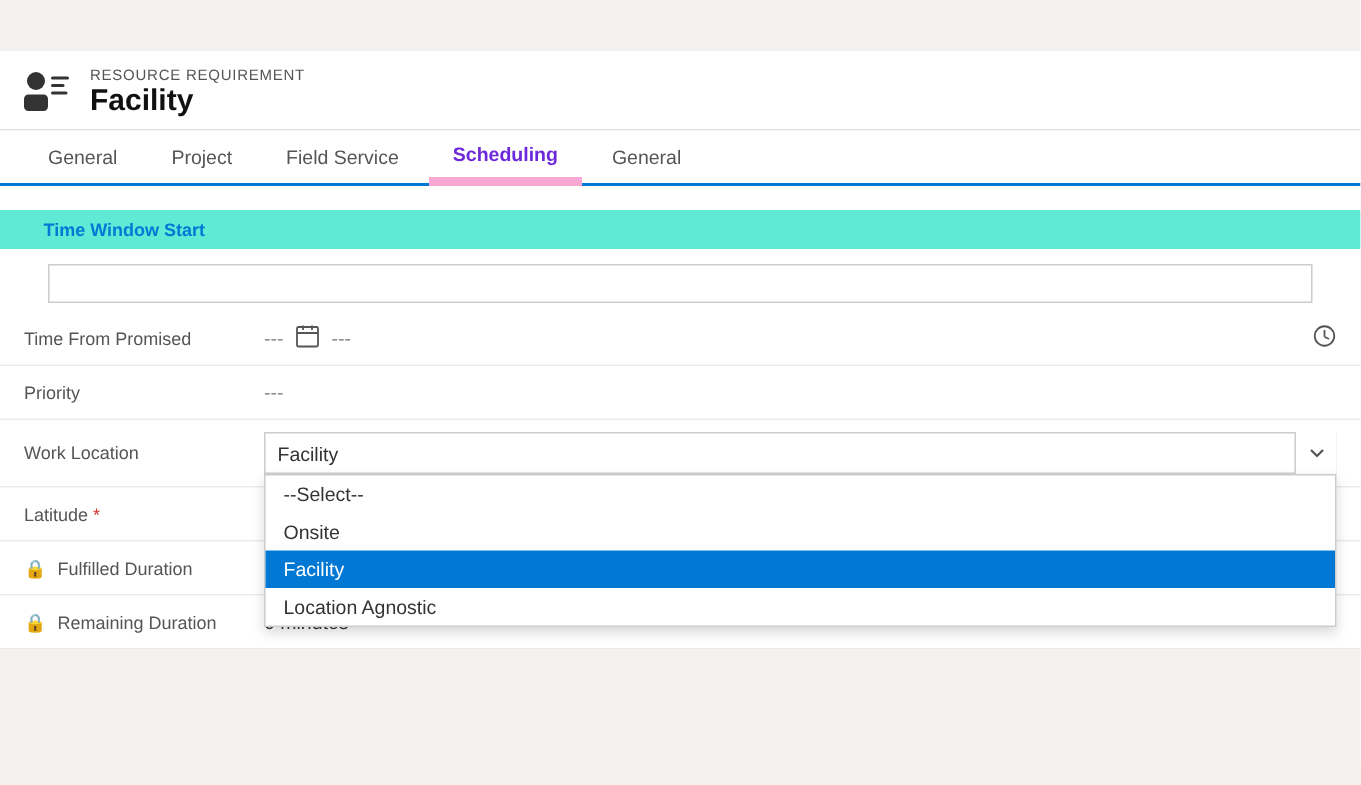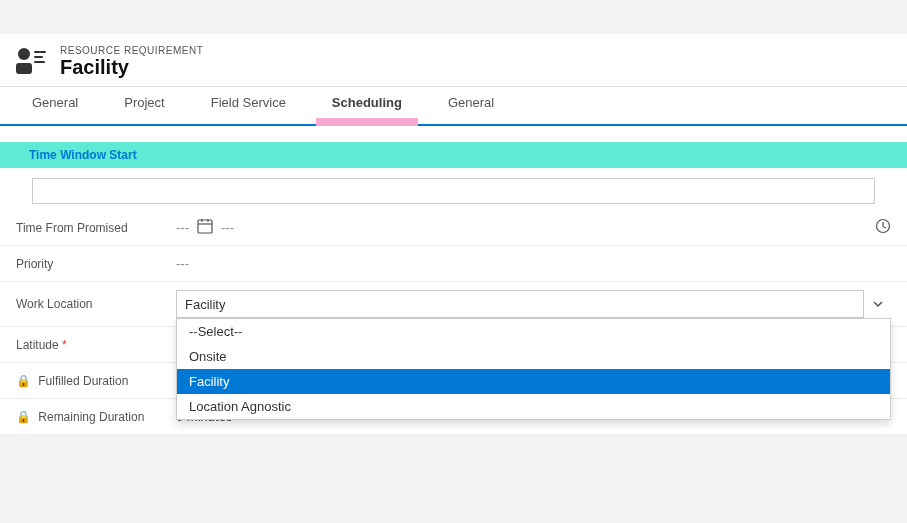--- a/index.html
+++ b/index.html
@@ -27,37 +27,37 @@
     }
     .header-text .title {
       font-size: 20px;
       font-weight: 600;
       color: #111;
     }
 
     .nav-tabs {
       background: #fff;
       display: flex;
-      align-items: flex-start;
+      align-items: center;
       padding: 0 16px;
       border-bottom: 2px solid #0078d4;
-      gap: 14px;
+      gap: 4px;
     }
     .nav-tab {
       padding: 8px 16px;
       cursor: pointer;
       font-size: 13px;
       color: #555;
       border-bottom: 2px solid transparent;
       margin-bottom: -2px;
       white-space: nowrap;
     }
     .nav-tab.active {
-      color: #404040;
-      border-bottom: 8px solid #f9a8d4;
+      color: #6d28d9;
+      border-bottom: 6px solid #f9a8d4;
       font-weight: 600;
     }
 
     .content-area {
       background: #fff;
       margin: 0;
       padding: 16px 0 0 0;
     }
 
     .section-header {

